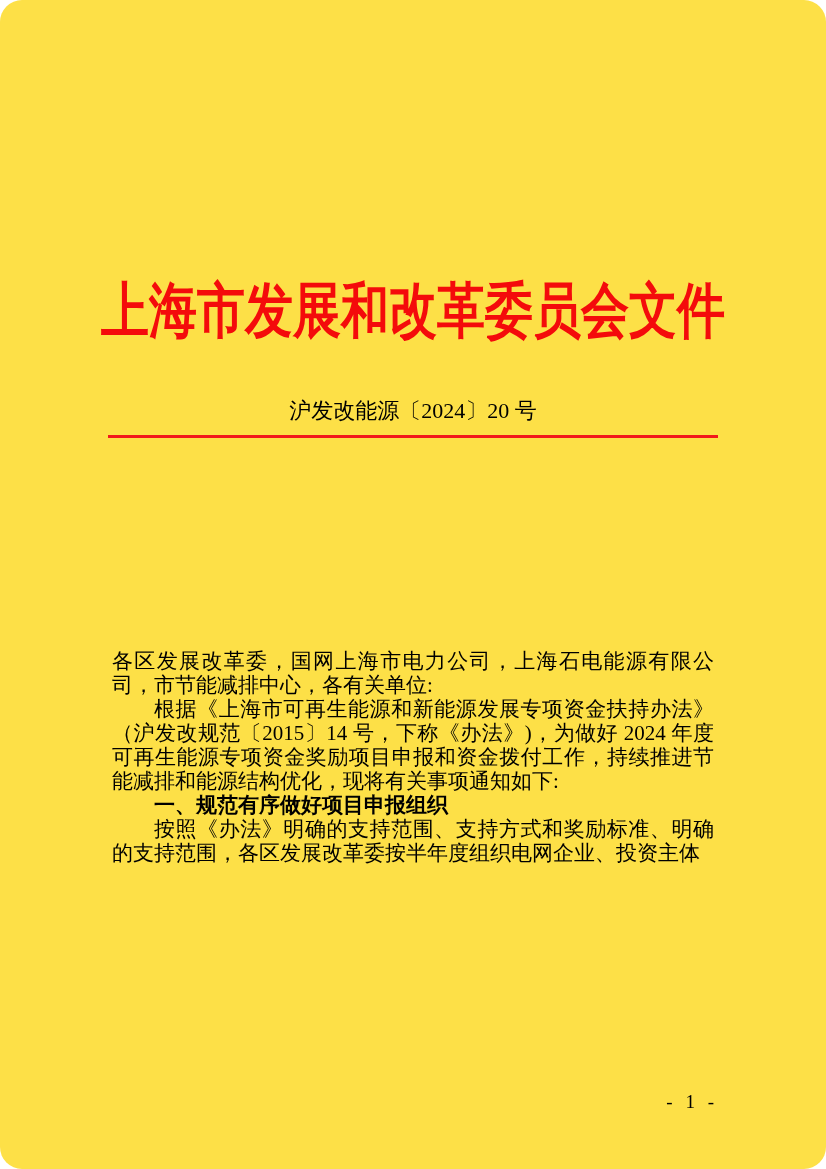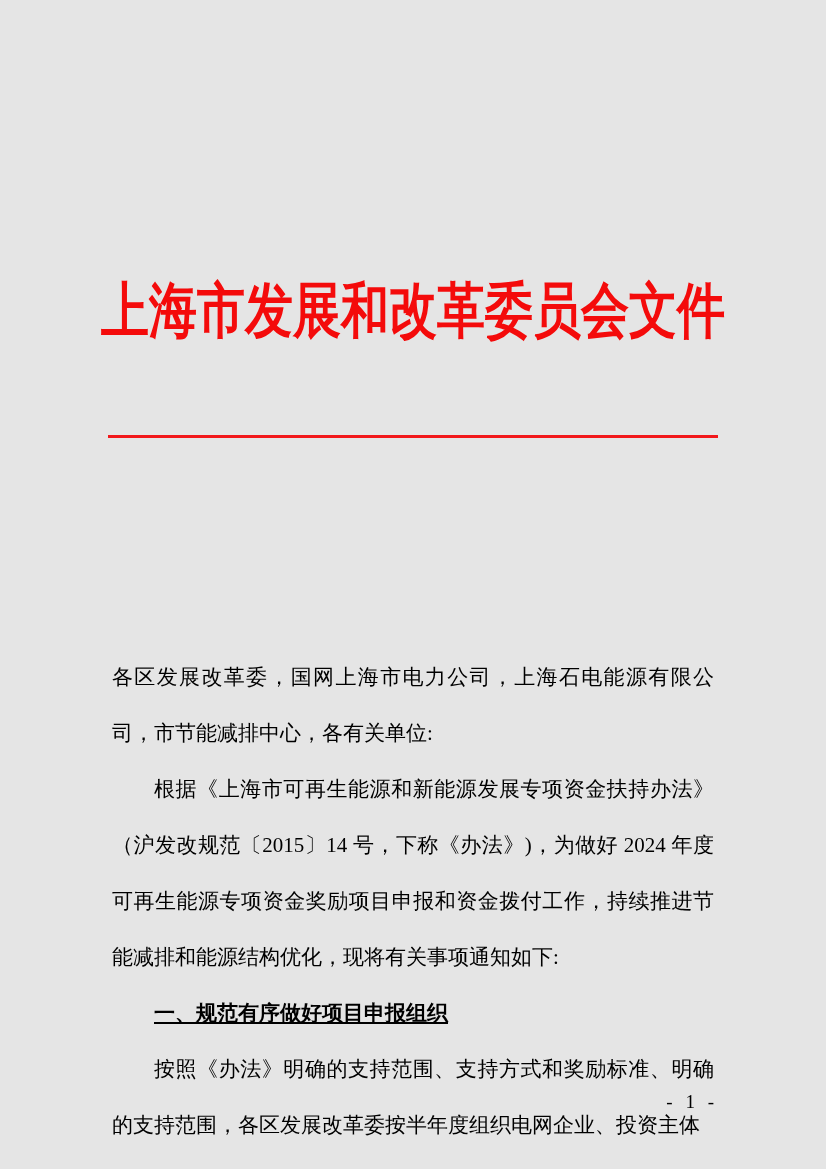--- a/index.html
+++ b/index.html
@@ -11,21 +11,22 @@
     width: 826px;
     height: 1169px;
     position: relative;
     font-family: "Liberation Serif", "DejaVu Serif", serif;
     color: #000000;
     overflow: hidden;
   }
   .page {
     position: absolute;
     inset: 0;
-    background: #e5e5e5;
+    background: #fde047;
+    border-radius: 22px;
   }
   
   .header-title {
     position: absolute;
     top: 280px;
     left: 0;
     width: 100%;
     text-align: center;
     white-space: nowrap;
   }
@@ -71,37 +72,36 @@
     line-height: 44px;
     color: #000000;
   }
   
   .body-text {
     position: absolute;
     top: 649px;
     left: 112px;
     width: 602px;
     font-size: 21px;
-    line-height: 56px;
+    line-height: 24px;
     text-align: justify;
     color: #000000;
   }
   .body-text p {
     margin: 0;
     padding: 0;
     text-indent: 2em;
   }
   .body-text p.no-indent {
     text-indent: 0;
   }
   .body-text p.section-heading {
     font-family: "Liberation Sans", "DejaVu Sans", sans-serif;
     font-weight: bold;
     text-align: left;
-    text-decoration: underline;
   }
   
   .page-number {
     position: absolute;
     top: 1091px;
     right: 108px;
     font-size: 19px;
     line-height: 22px;
     letter-spacing: 4px;
     color: #000000;
@@ -109,20 +109,21 @@
 </style>
 </head>
 <body>
 
 <div class="page">
 
   <div class="header-title">
     <span class="header-title-inner">上海市发展和改革委员会文件</span>
   </div>
 
+  <div class="doc-number">沪发改能源〔2024〕20 号</div>
 
   <div class="red-divider"></div>
 
   <div class="doc-title">
   </div>
 
   <div class="body-text">
     <p class="no-indent">各区发展改革委，国网上海市电力公司，上海石电能源有限公司，市节能减排中心，各有关单位:</p>
     <p>根据《上海市可再生能源和新能源发展专项资金扶持办法》（沪发改规范〔2015〕14 号，下称《办法》)，为做好 2024 年度可再生能源专项资金奖励项目申报和资金拨付工作，持续推进节能减排和能源结构优化，现将有关事项通知如下:</p>
     <p class="section-heading">一、规范有序做好项目申报组织</p>

